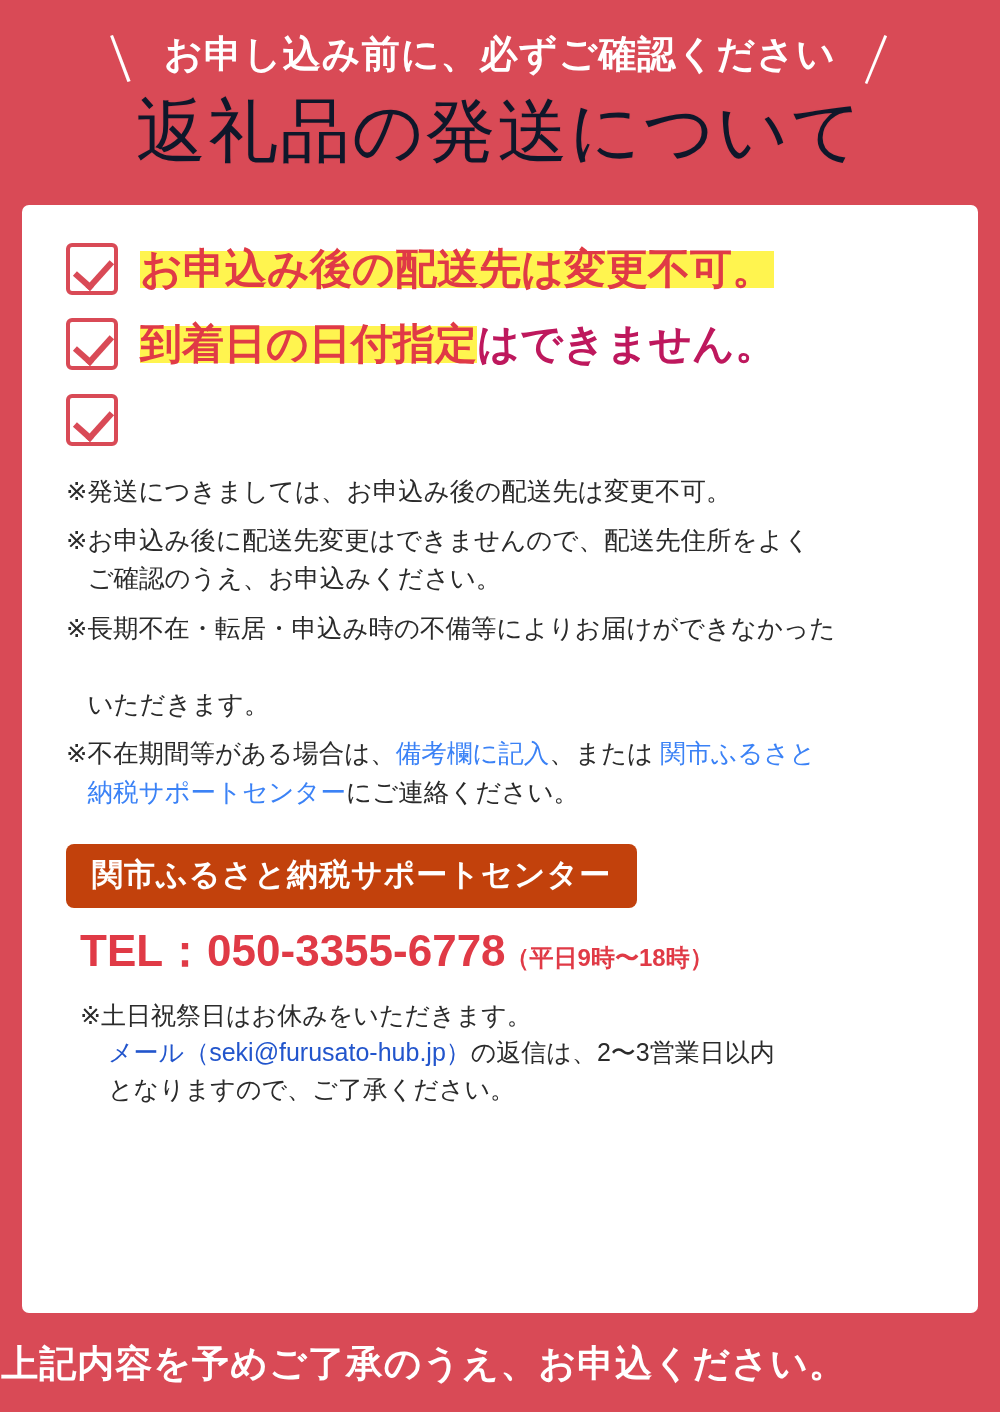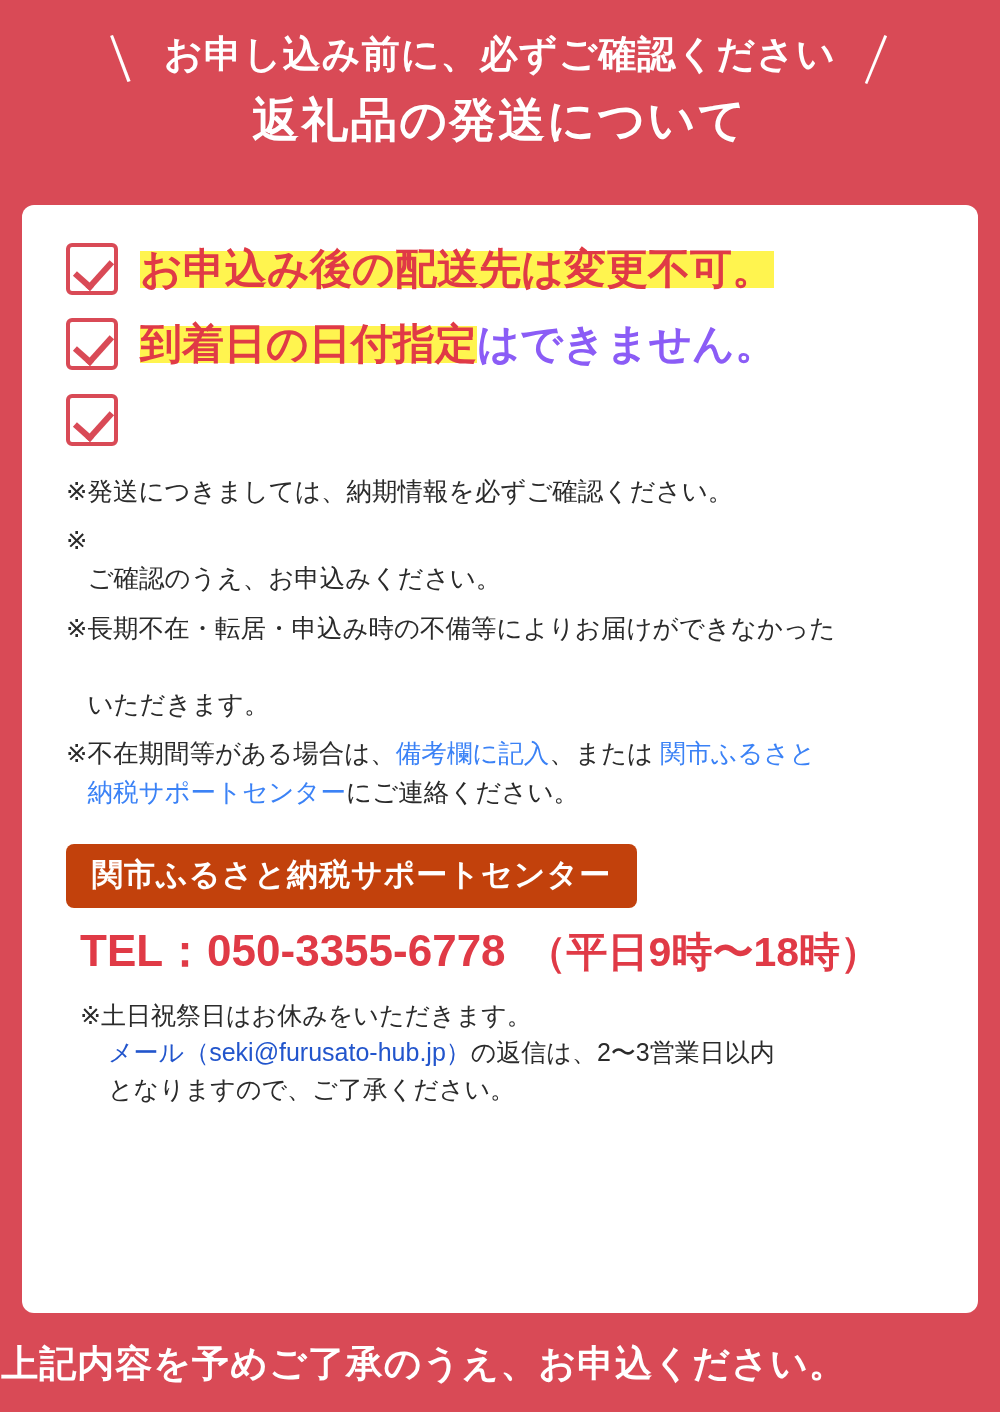--- a/index.html
+++ b/index.html
@@ -40,36 +40,36 @@
   .slash {
     display: inline-block;
     font-size: 46px;
     font-weight: 300;
     color: #ffffff;
   }
   .slash.left { transform: rotate(20deg); }
   .slash.right { transform: rotate(-20deg); }
   .header-title {
     margin-top: 14px;
-    color: #ffffff;
-    font-size: 47px;
-    font-weight: bold;
+    color: #0f172a;
+    font-size: 70px;
+    font-weight: normal;
     letter-spacing: 2px;
     line-height: 1.05;
     text-shadow: 0 0 2px rgba(0,0,0,0.06);
   }
   
   .card {
     position: absolute;
     left: 22px;
     top: 205px;
     width: 956px;
     height: 1108px;
     background: #ffffff;
-    border-radius: 12px;
+    border-radius: 7px;
     box-sizing: border-box;
     padding: 34px 44px 33px 44px;
   }
   
   .checklist {
     margin: 0;
     padding: 0;
     list-style: none;
   }
   .check-row {
@@ -104,21 +104,21 @@
     font-weight: bold;
     line-height: 1.32;
     color: #111111;
     letter-spacing: 0px;
     padding-top: 2px;
   }
   .hl-red {
     color: #e03a46;
     background: linear-gradient(transparent 12%, #fff44f 12%, #fff44f 92%, transparent 92%);
   }
-  .plain-black { color: #8b5cf6; }
+  .plain-black { color: #be185d; }
 
   
   .notes {
     margin-top: 26px;
   }
   .note {
     display: flex;
     font-size: 25.5px;
     color: #2b2b2b;
     line-height: 1.5;
@@ -150,22 +150,21 @@
   }
   .tel-line {
     margin-top: 14px;
     margin-left: 14px;
     color: #e03a46;
     font-weight: bold;
     font-size: 44px;
     letter-spacing: 0px;
   }
   .tel-hours {
-    font-size: 41px;
-    margin-left: 20px;
+    font-size: 24px;
   }
   .foot-notes {
     margin-top: 16px;
     margin-left: 14px;
   }
   .foot-note {
     display: flex;
     font-size: 25px;
     color: #2b2b2b;
     line-height: 1.48;
@@ -222,28 +221,28 @@
       <li class="check-row">
         <span class="checkbox"></span>
       </li>
     </ul>
 
     <div class="notes">
 
       <div class="note">
         <span class="mark">※</span>
         <span class="body">
-          <span>発送につきましては、納期情報を必ずご確認ください。</span>
-        </span>
-      </div>
-
-      <div class="note">
-        <span class="mark">※</span>
-        <span class="body">
-          <br>
+          <span>発送につきましては、お申込み後の配送先は変更不可。</span>
+        </span>
+      </div>
+
+      <div class="note">
+        <span class="mark">※</span>
+        <span class="body">
+          <span>お申込み後に配送先変更はできませんので、配送先住所をよく</span><br>
           <span>ご確認のうえ、お申込みください。</span>
         </span>
       </div>
 
       <div class="note">
         <span class="mark">※</span>
         <span class="body">
           <span>長期不在・転居・申込み時の不備等によりお届けができなかった</span><br>
           <br>
           <span>いただきます。</span>

